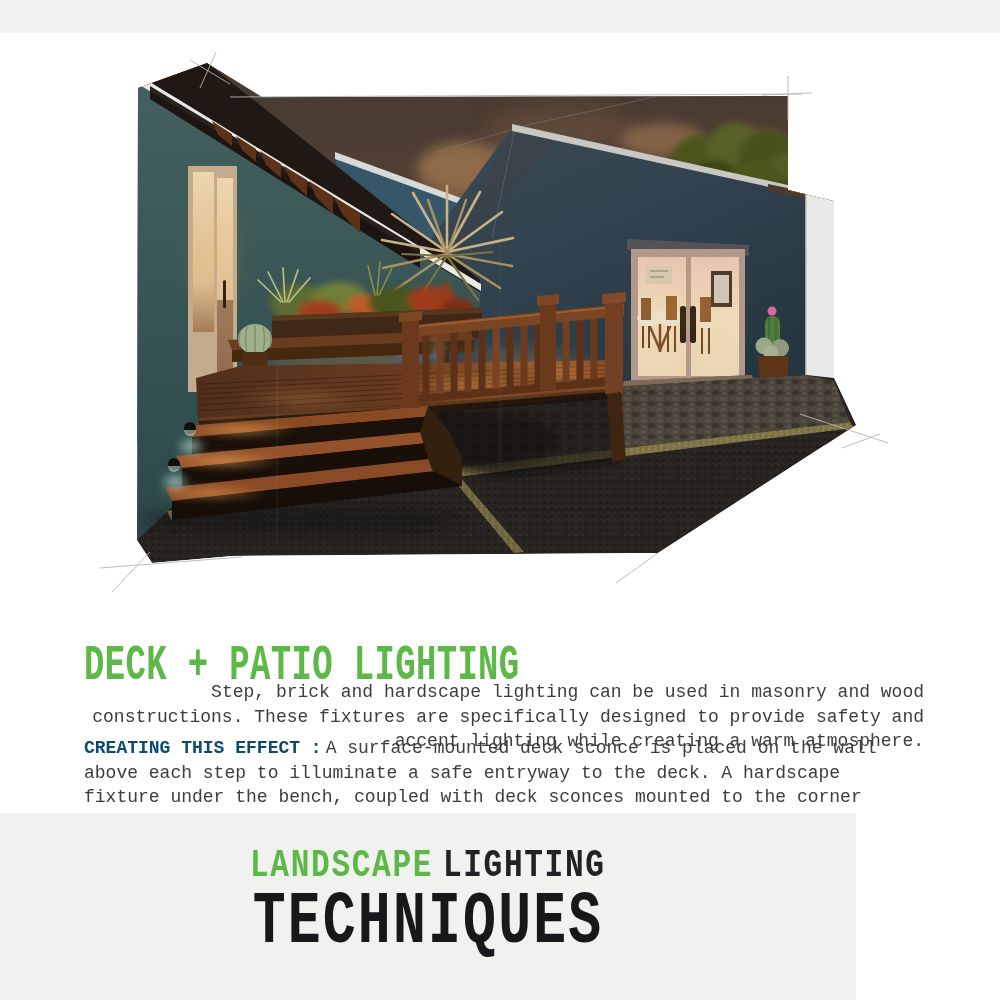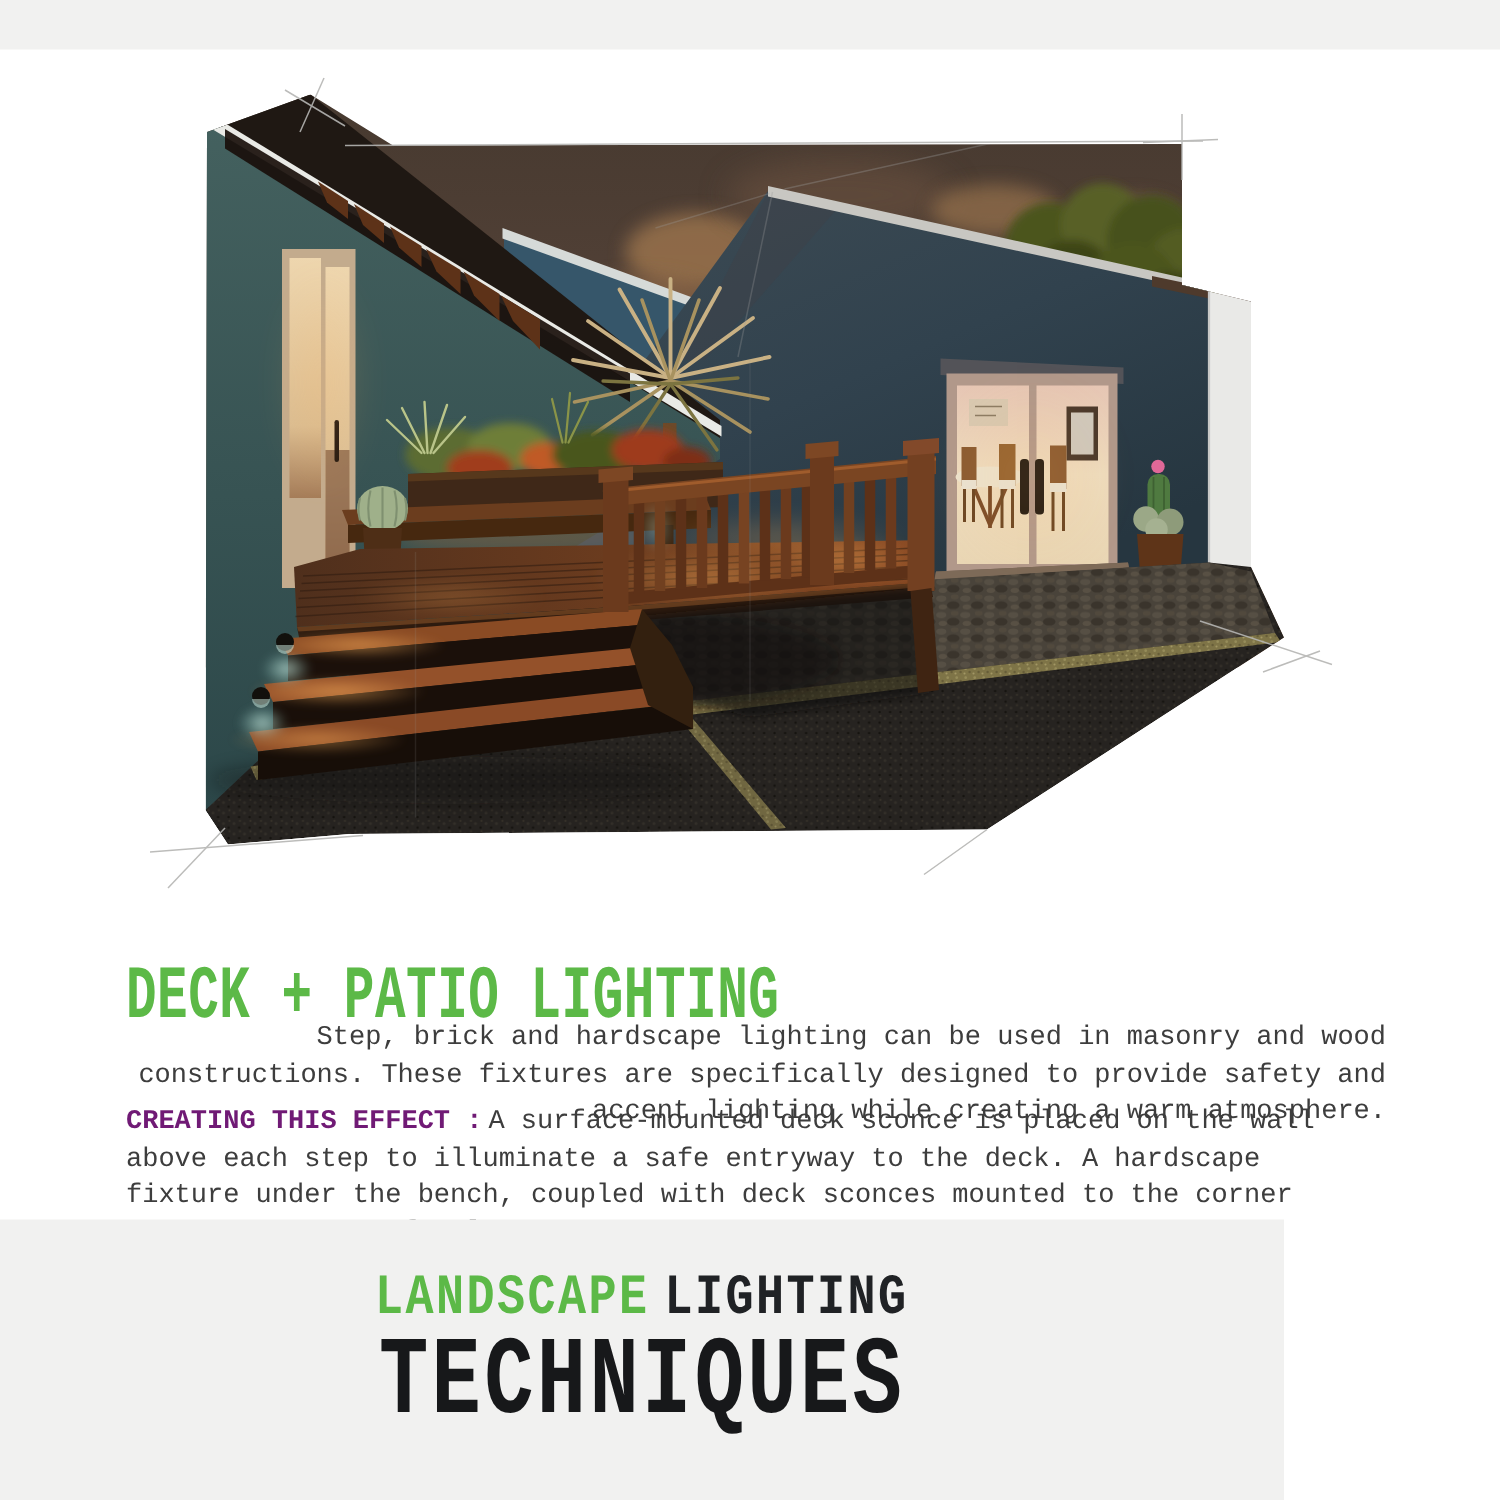--- a/index.html
+++ b/index.html
@@ -6,21 +6,21 @@
   .page{position:relative;width:1000px;height:1000px;background:#ffffff;overflow:hidden;
         font-family:Liberation Mono, monospace;}
   .top-bar{position:absolute;top:0;left:0;width:1000px;height:33px;background:#f1f1f0;}
   .scene{position:absolute;top:0;left:0;}
   .article-title{position:absolute;left:84px;top:603px;font-size:50px;font-weight:bold;
         color:#5cb947;letter-spacing:.5px;white-space:nowrap;
         transform:scaleX(.68);transform-origin:left top;}
   .para{position:absolute;left:84px;width:840px;font-size:18px;line-height:24.5px;color:#3d3d3d;}
   .para-1{top:662px;text-align:right;}
   .para-2{top:718px;}
-  .effect-label{font-weight:bold;color:#701a75;margin-right:4px;}
+  .effect-label{font-weight:bold;color:#0c4a6e;margin-right:4px;}
   .footer-band{position:absolute;left:0;top:813px;width:856px;height:187px;background:#f1f1f0;
         text-align:center;}
   .series-line{margin-top:31px;white-space:nowrap;}
   .series-line .inner{display:inline-block;transform:scaleX(.82);font-size:38px;font-weight:bold;
         letter-spacing:2px;}
   .series-part1{color:#5cb947;}
   .series-part2{color:#202225;margin-left:12px;}
   .series-title{margin-top:0;text-align:center;}
   .series-title .inner{display:inline-block;transform:scaleX(.74);font-size:74px;font-weight:bold;
         letter-spacing:3px;color:#17181a;line-height:70px;}

